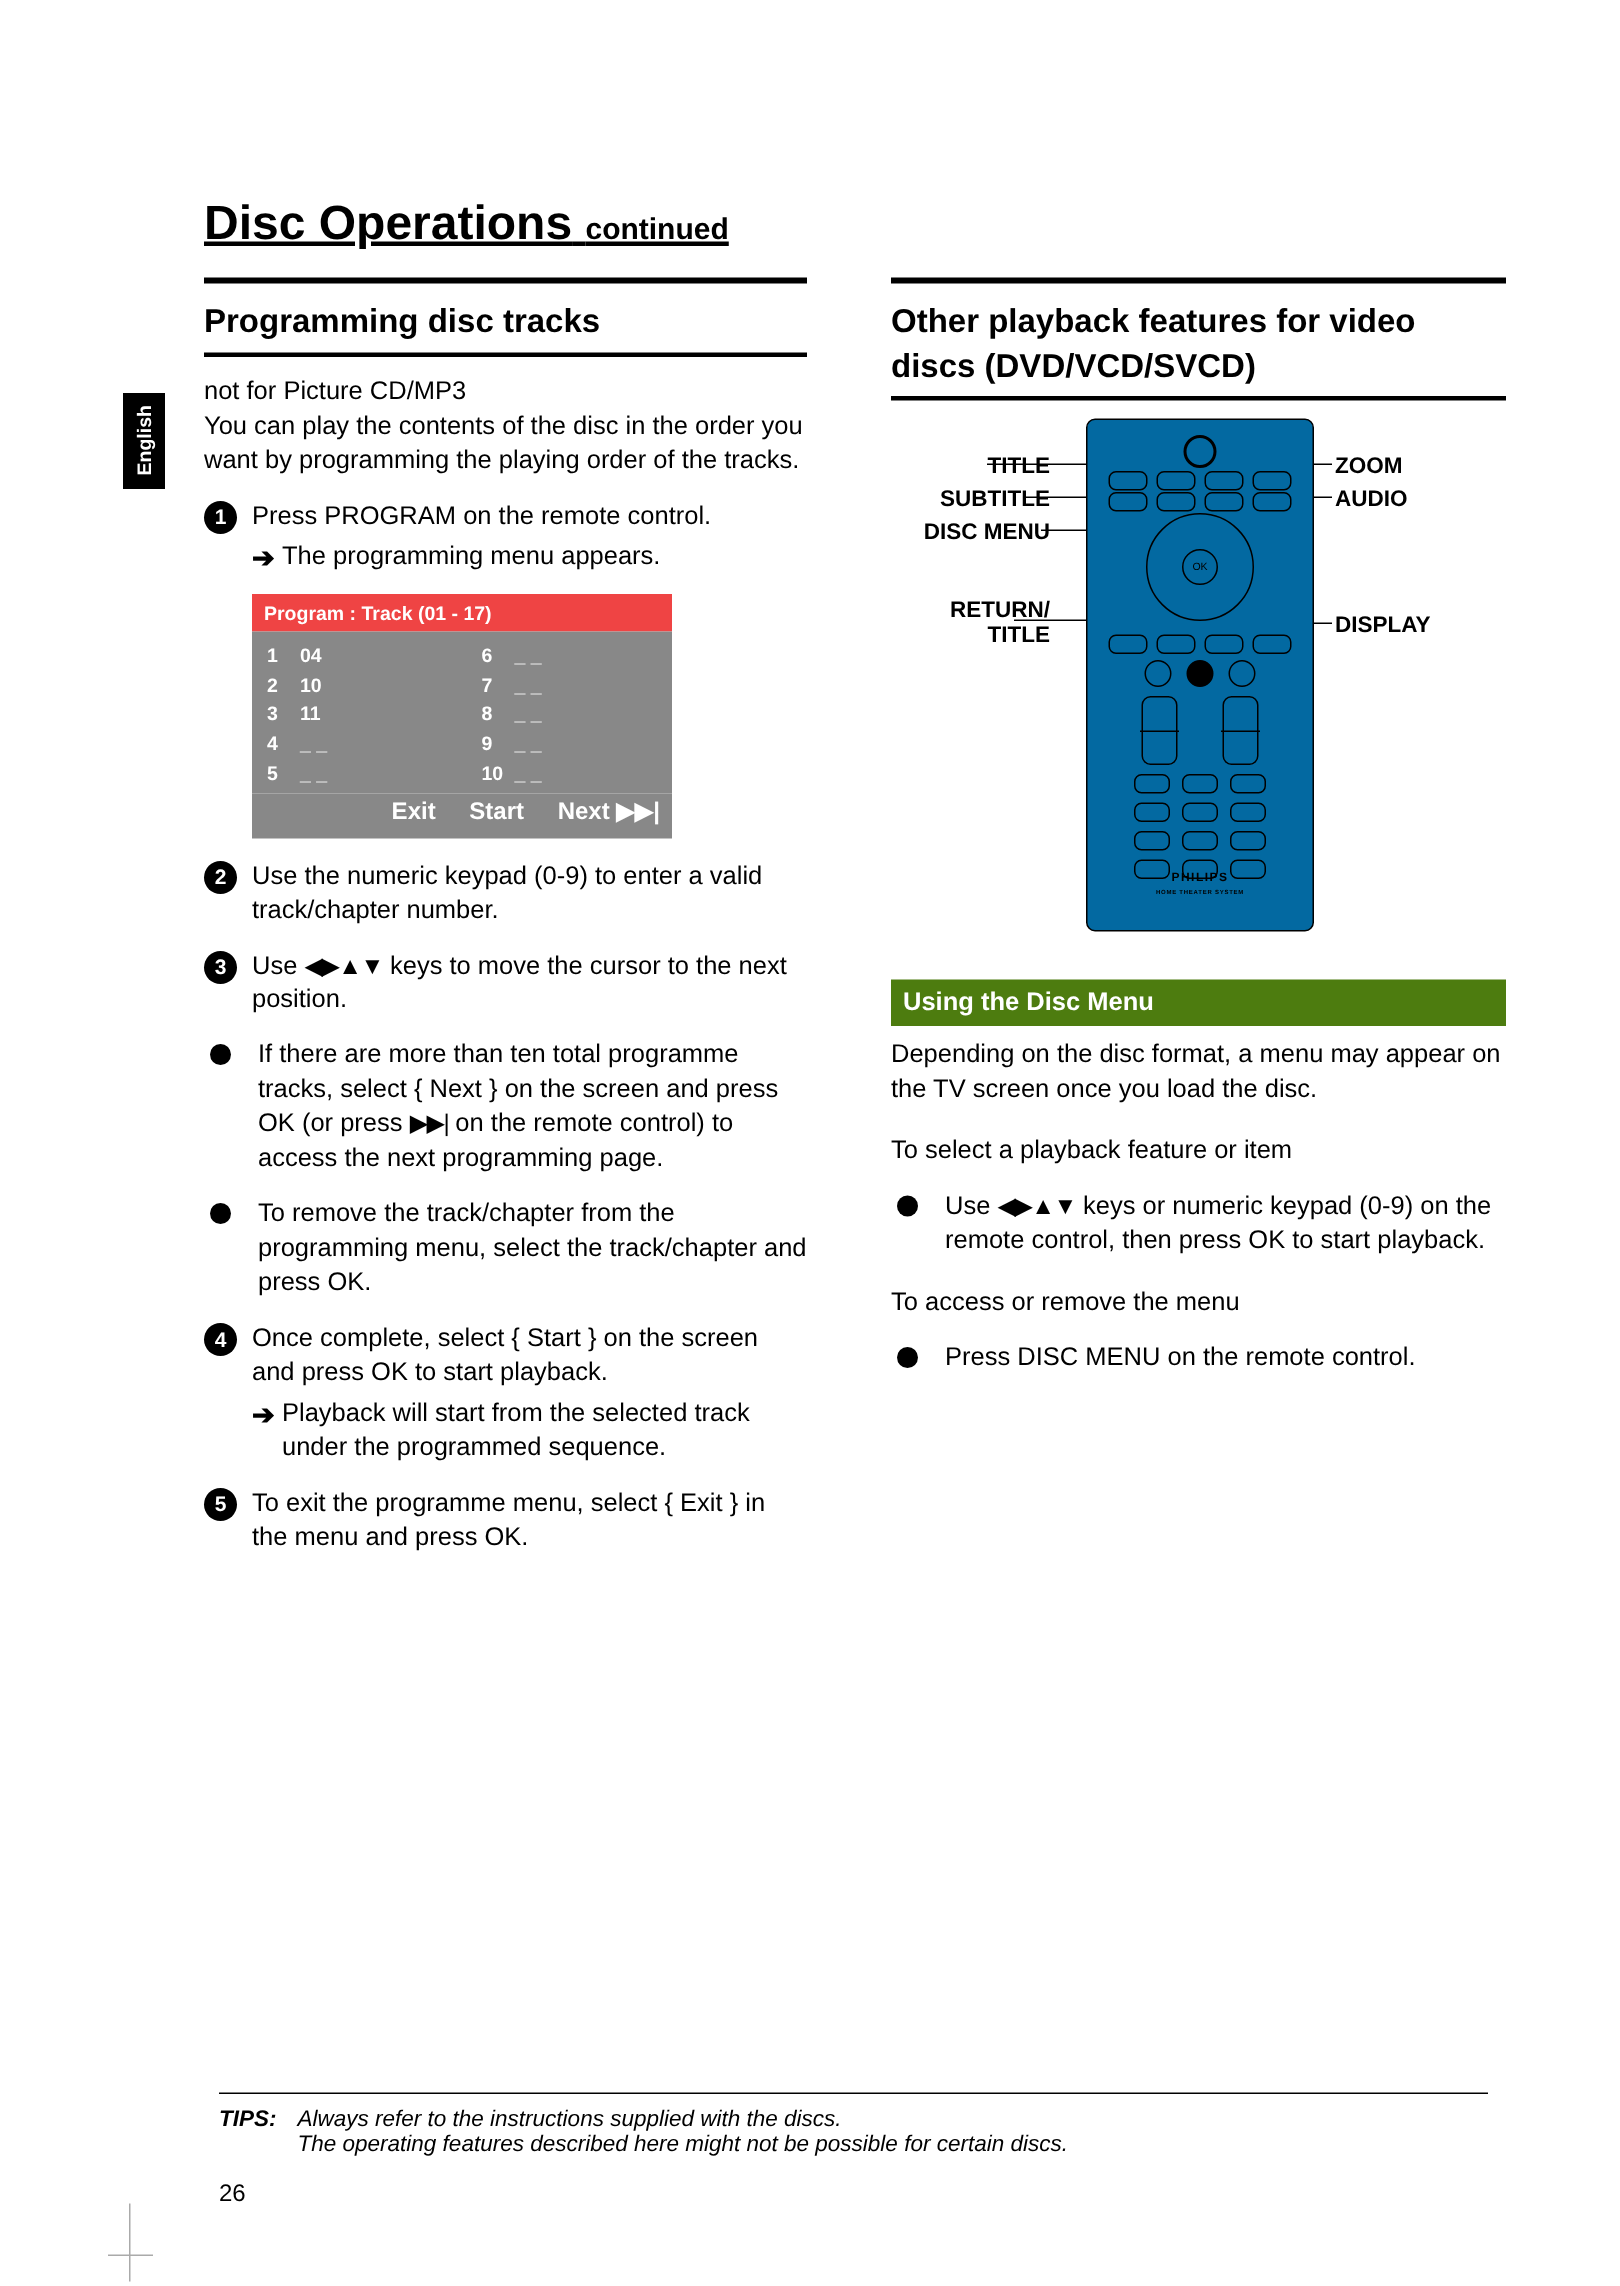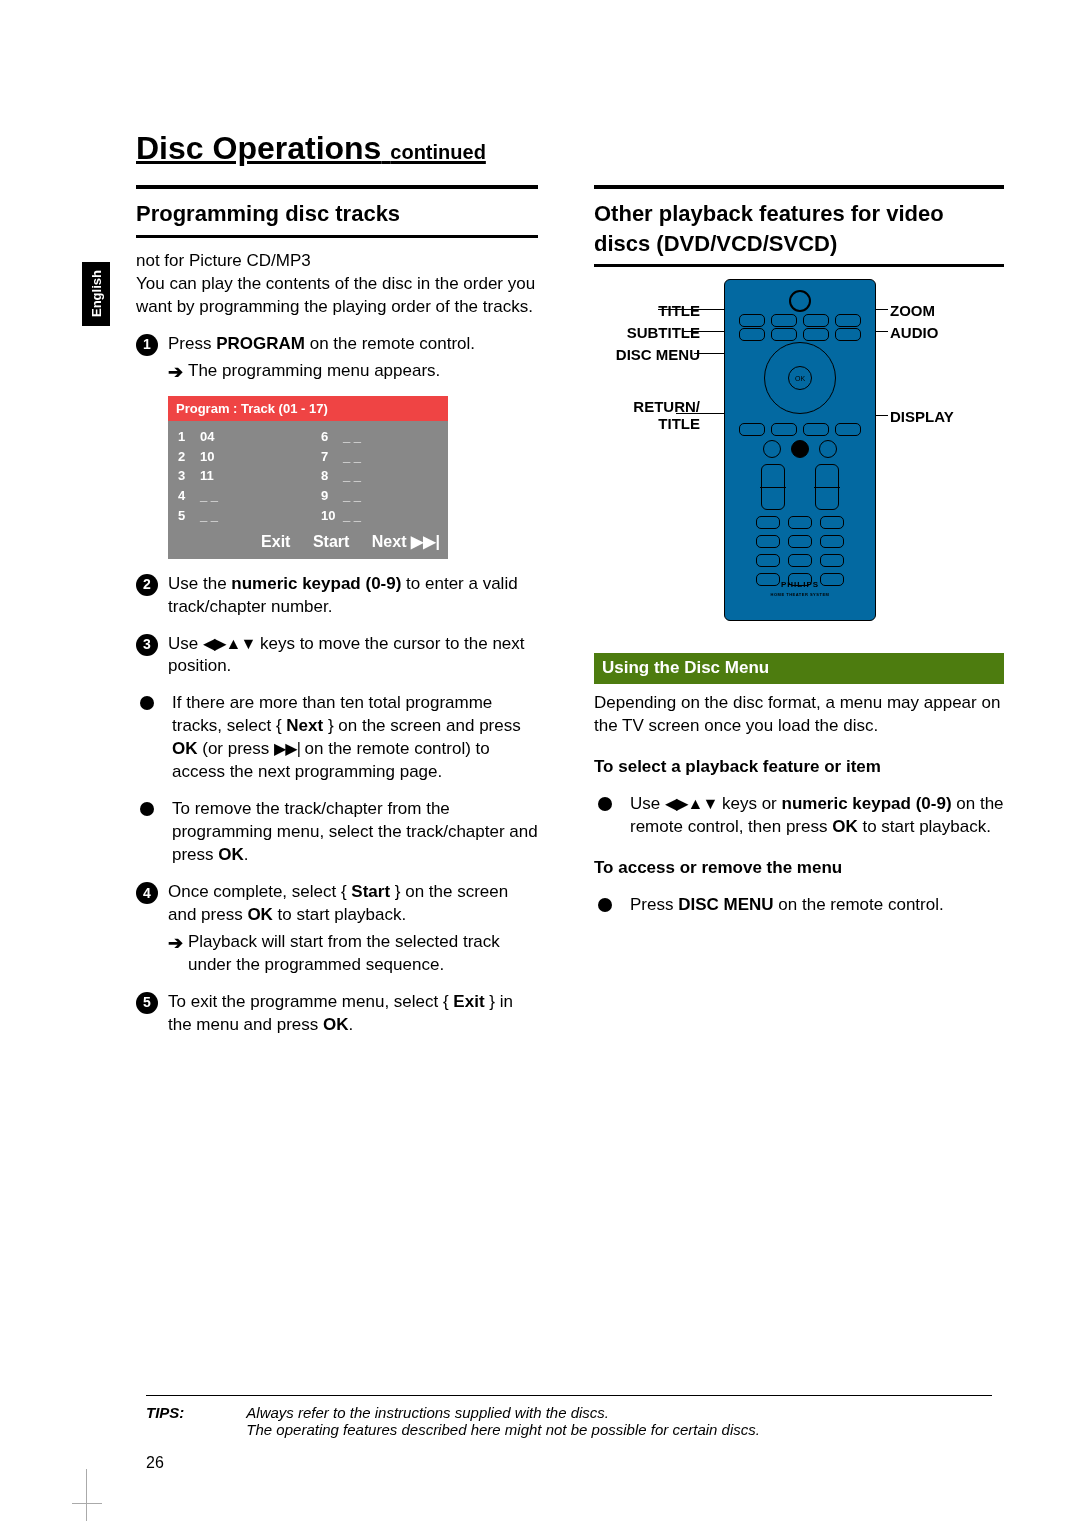--- a/index.html
+++ b/index.html
@@ -121,21 +121,21 @@
     flex: 1;
   }
   .sub-bar {
     background: #4d7c0f;
     color: #fff;
     font-size: 17px;
     font-weight: bold;
     padding: 4px 8px;
     margin: 14px 0 8px 0;
   }
-  .bold { font-weight: bold; }
+  .bold { font-weight: normal; }
   .keys {
     font-size: 16px;
     letter-spacing: -1px;
   }
   
   .program-table {
     width: 280px;
     margin: 12px 0 10px 32px;
     font-size: 13px;
     color: #fff;
@@ -262,21 +262,20 @@
     position: absolute;
     bottom: 86px;
     left: 146px;
     right: 88px;
   }
   .tips-line { border-top: 1px solid #000; height: 0; margin-bottom: 8px; }
   .tips-row {
     display: flex;
     font-size: 15px;
     font-style: italic;
-    gap: 48px;
   }
   .tips-row .tlabel { font-weight: bold; margin-right: 14px; }
   .page-num {
     position: absolute;
     bottom: 52px;
     left: 146px;
     font-size: 16px;
   }
   .crop-lines {
     position: absolute;

